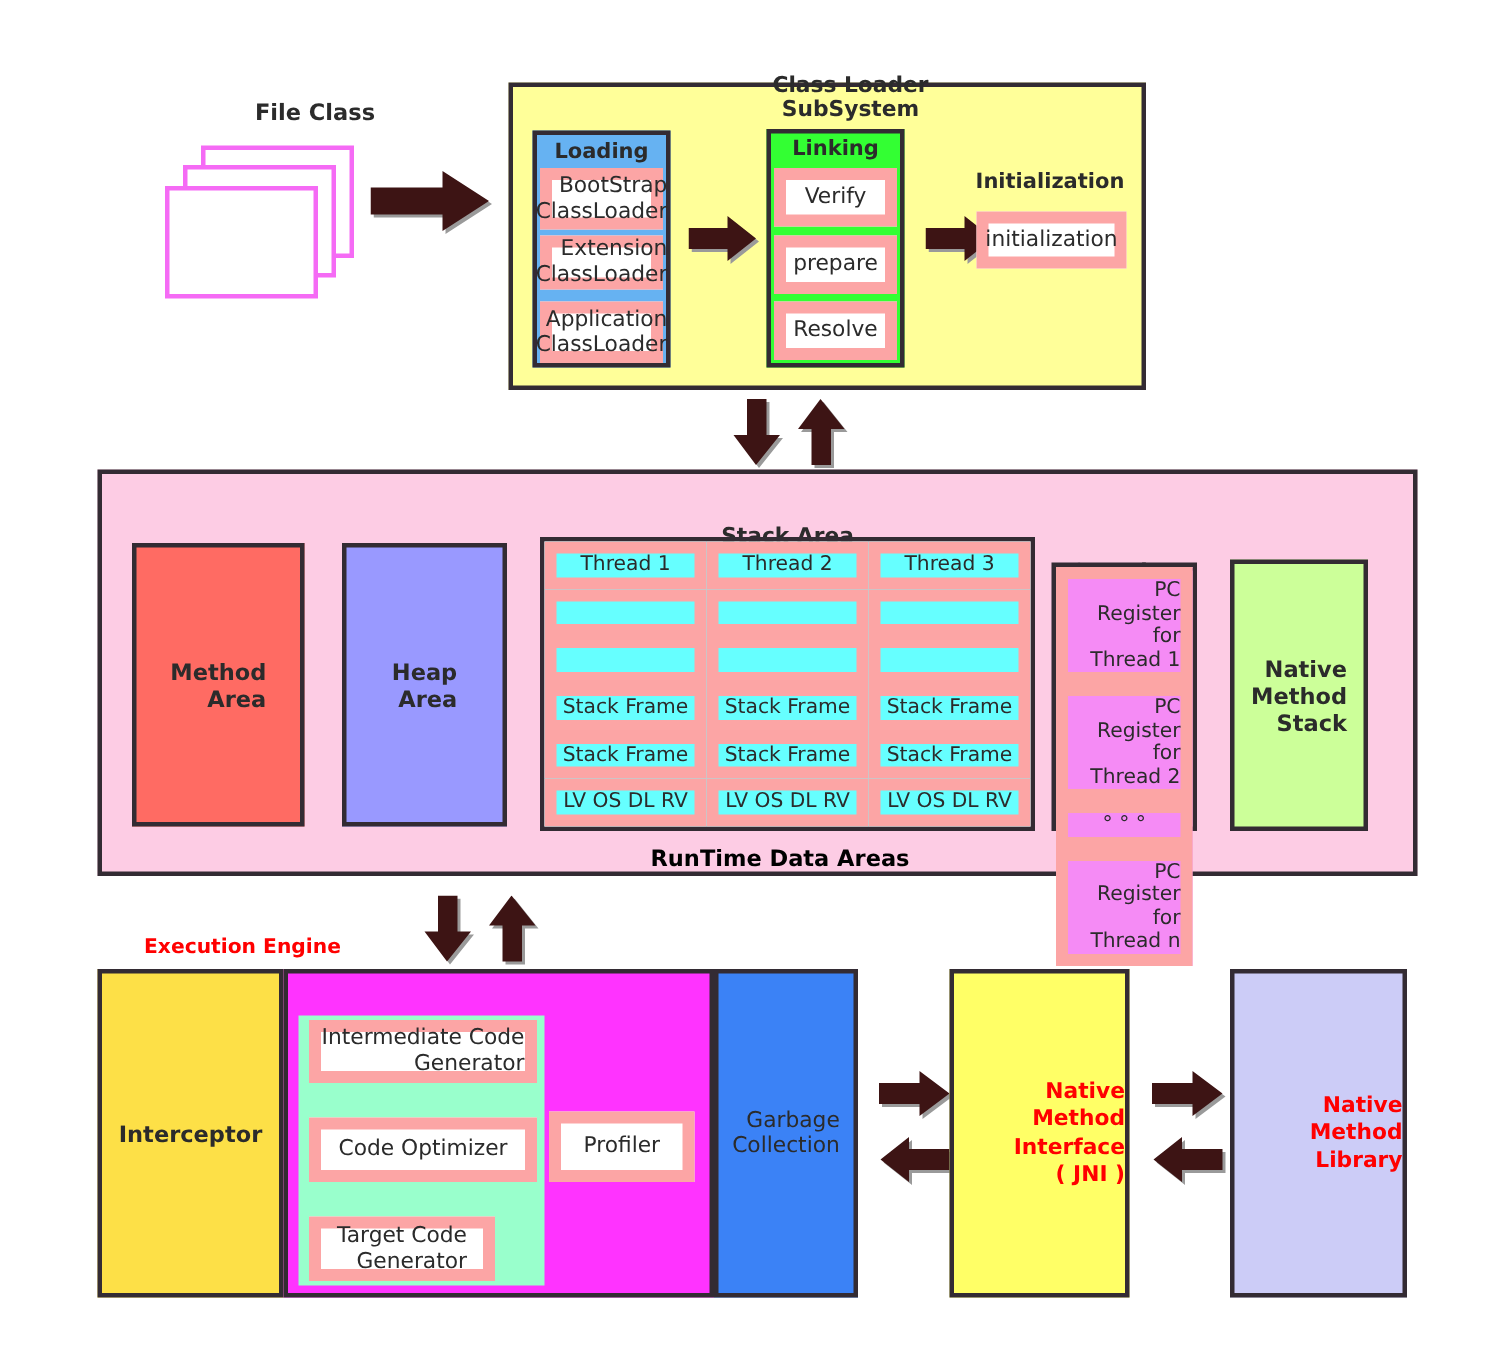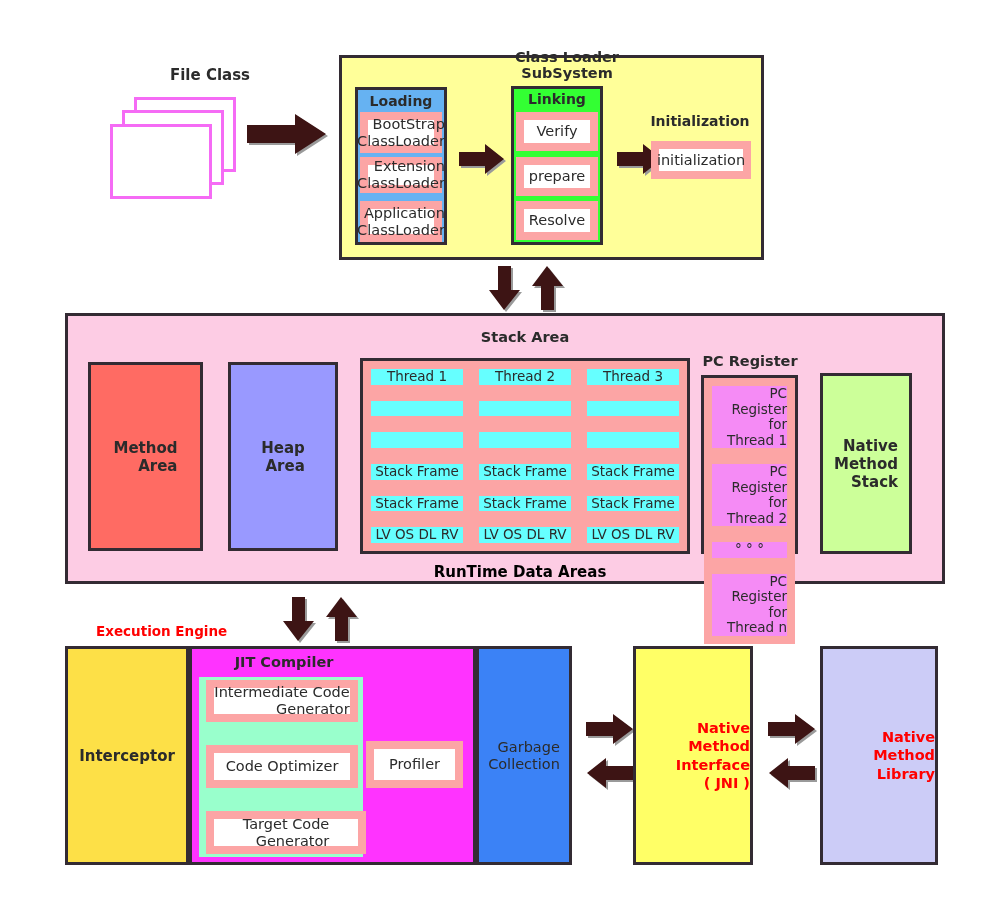--- a/index.html
+++ b/index.html
@@ -42,21 +42,21 @@
   }
   .loading-box { background: #66b2f2; }
   .linking-box { background: #33ff33; }
   .sub-head { font-size: 14px; font-weight: bold; color: #2b2b2b; }
   .white-box { background: #ffffff; }
   .bx-label { font-size: 14.5px; color: #2b2b2b; }
 
   
   .rt-area { background: #fdcce4; }
   .rt-caption { color: #000000; font-weight: bold; font-size: 15px; }
-  .section-head { font-size: 14.5px; font-weight: bold; color: #2b2b2b; }
+  .section-head { font-size: 14.5px; font-weight: bold; color: #2b2b2b; margin-top: 21px; }
   .method-area { background: #ff6b63; }
   .heap-area { background: #9999ff; }
   .big-label { font-size: 15px; font-weight: bold; color: #2b2b2b; line-height: 1.2; }
   .stack-cell { background: #66ffff; font-size: 13.5px; color: #2b2b2b; }
   .pc-cell { background: #f58bf5; font-size: 13.5px; color: #2b2b2b; }
   .nms { background: #ccff99; }
 
   
   .ee-caption { color: #ff0000; font-weight: bold; font-size: 13.5px; }
   .interceptor { background: #fde047; }
@@ -245,21 +245,21 @@
 
 <div class="abs jit-inner" style="left:196px; top:674px; width:170px; height:186px;"></div>
 
 <div class="abs bd2 white-box ctr bx-label" style="left:206px; top:680px; width:152px; height:42px;">
   <div>
     <div>Intermediate Code</div>
     <div>Generator</div>
   </div>
 </div>
 <div class="abs bd2 white-box ctr bx-label" style="left:206px; top:745px; width:152px; height:43px;">Code Optimizer</div>
-<div class="abs bd2 white-box ctr bx-label" style="left:206px; top:811px; width:160px; height:43px;">
+<div class="abs bd2 white-box ctr bx-label" style="left:206px; top:811px; width:124px; height:43px;">
   <div>
     <div>Target Code</div>
     <div>Generator</div>
   </div>
 </div>
 
 <div class="abs bd2 white-box ctr bx-label" style="left:366px; top:741px; width:97px; height:47px;">Profiler</div>
 
 <div class="abs bd gc ctr" style="left:476px; top:646px; width:96px; height:219px;">
   <div class="bx-label">

